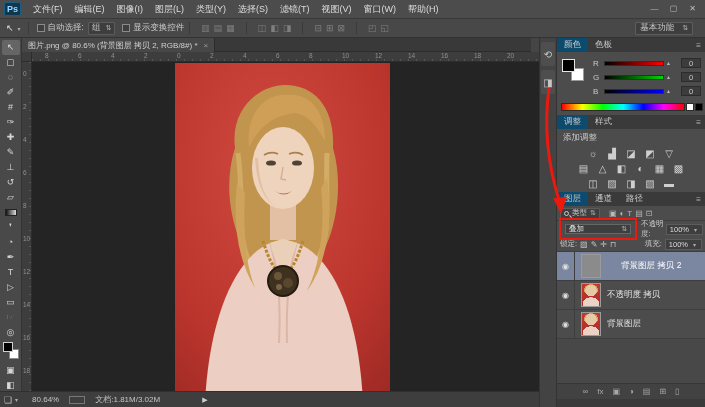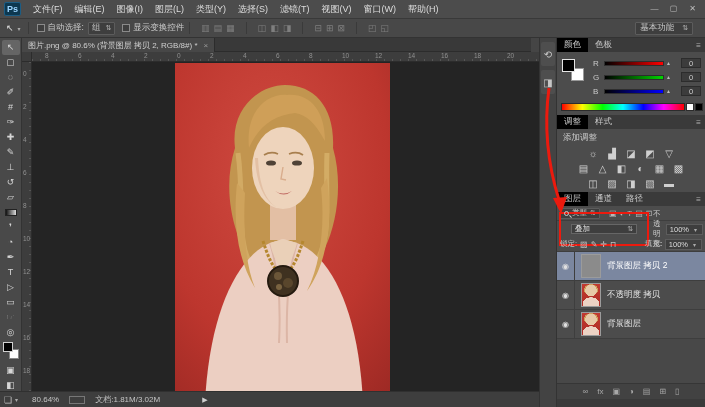--- a/index.html
+++ b/index.html
@@ -70,21 +70,21 @@
   
   .rightdock{position:absolute;left:539px;top:38px;width:166px;height:369px;background:#454545;z-index:15;}
   .dockstrip{position:absolute;left:0;top:0;width:18px;height:369px;background:#434343;
              border-left:1px solid #333;border-right:1px solid #333;}
   .strip-btn{width:14px;height:24px;margin:4px 0 0 1px;background:#4e4e4e;border-radius:2px;display:flex;
              align-items:center;justify-content:center;color:#c6c6c6;font-size:10px;}
   .panelcol{position:absolute;left:18px;top:0;width:148px;height:369px;}
   .panel{position:absolute;left:0;width:148px;}
   .panel-tabs{height:14px;background:#3a3a3a;display:flex;align-items:stretch;}
   .ptab{padding:0 7px;font-size:8.5px;color:#c9c9c9;display:flex;align-items:center;white-space:nowrap;}
-  .ptab.active{background:#000000;font-family:Liberation Mono, monospace;}
+  .ptab.active{background:#0c4a6e;font-family:Liberation Mono, monospace;}
   .panel-menu{margin-left:auto;color:#b0b0b0;font-size:8px;padding:0 4px;display:flex;align-items:center;}
   .panel-body{position:absolute;left:0;top:14px;right:0;bottom:0;background:#4c4c4c;}
 
   
   #color-panel{top:0;height:77px;}
   .cswatches{position:absolute;left:5px;top:7px;width:26px;height:26px;}
   .cfg{position:absolute;left:0;top:0;width:13px;height:13px;background:#000;border:1px solid #e6e6e6;z-index:2;}
   .cbg{position:absolute;left:9px;top:9px;width:13px;height:13px;background:#fff;border:1px solid #999;}
   .ch-rows{position:absolute;left:36px;top:4px;right:4px;}
   .ch-row{display:flex;align-items:center;gap:4px;height:14px;}
@@ -108,21 +108,21 @@
   #layers-panel{top:154px;height:215px;}
   .filter-row{height:15px;display:flex;align-items:center;padding:0 3px;gap:5px;border-bottom:1px solid #3e3e3e;}
   .type-select{height:11px;background:#3e3e3e;border:1px solid #5c5c5c;display:flex;align-items:center;
                font-size:7.5px;color:#ccc;padding:0 3px;gap:3px;border-radius:1px;}
   .mag{width:5px;height:5px;border:1px solid #c9c9c9;border-radius:50%;position:relative;flex:none;}
   .mag::after{content:"";position:absolute;left:4px;top:4px;width:3px;height:1px;background:#c9c9c9;
               transform:rotate(45deg);}
   .filter-icons{display:flex;gap:3px;margin-left:4px;}
   .f-icon{font-size:8px;color:#b9b9b9;}
   .blend-row{height:16px;display:flex;align-items:center;padding:0 2px;}
-  .blend-wrap{border:2px solid #f97316;padding:10px;flex:none;}
+  .blend-wrap{border:2px solid #f97316;padding:4px;flex:none;}
   .blend-select{width:66px;height:10px;background:#3e3e3e;border:1px solid #666;font-size:7.5px;color:#e0e0e0;
                 display:flex;align-items:center;justify-content:space-between;padding:0 3px;}
   .opacity{display:flex;align-items:center;gap:2px;font-size:7.5px;color:#c9c9c9;margin-left:4px;}
   .mini-box{height:11px;background:#3e3e3e;border:1px solid #5c5c5c;font-size:7.5px;color:#ddd;
             display:flex;align-items:center;gap:3px;padding:0 3px;}
   .lock-row{height:15px;display:flex;align-items:center;padding:0 3px;font-size:7.5px;color:#c9c9c9;
             gap:3px;border-bottom:1px solid #3e3e3e;}
   .lk-icon{font-size:8px;color:#c0c0c0;}
   .layer-list{}
   .layer-row{height:29px;display:flex;align-items:center;border-bottom:1px solid #3e3e3e;background:#4c4c4c;}
@@ -130,21 +130,21 @@
   .eye-cell{width:18px;text-align:center;color:#e0e0e0;font-size:8px;border-right:1px solid #3e3e3e;
             height:29px;line-height:29px;flex:none;}
   .thumb{width:20px;height:24px;margin:0 6px;border:1px solid #9b9b9b;flex:none;}
   .thumb.gray{background:#8b8b8b;}
   .thumb.portrait{background:
       radial-gradient(circle at 50% 30%,#e7c9a8 0 32%,transparent 33%),
       radial-gradient(ellipse 75% 45% at 50% 88%,#ecd2c4 0 60%,transparent 61%),
       radial-gradient(ellipse 62% 40% at 50% 26%,#cfa05c 0 62%,transparent 63%),
       linear-gradient(#c03a31,#b02c26);}
   .layer-name{font-size:8.5px;color:#e3e3e3;white-space:nowrap;}
-  .layer-row.selected .layer-name{color:#fff;}
+  .layer-row.selected .layer-name{color:#fff;margin-left:14px;}
   .layers-filler{height:44px;background:#484848;}
   .layers-bottom-bar{height:16px;background:#424242;border-top:1px solid #363636;display:flex;
                      align-items:center;justify-content:center;gap:9px;font-size:8px;color:#a8a8a8;}
   .bottom-strip{height:8px;background:#3a3a3a;}
 
   
   .watermark{position:absolute;right:8px;bottom:30px;display:flex;align-items:center;gap:7px;z-index:25;}
   .wechat-icon{position:relative;width:38px;height:32px;}
   .wc-big{position:absolute;left:0;top:0;width:24px;height:21px;background:#fff;border-radius:50%;}
   .wc-big::before{content:"";position:absolute;left:6px;top:7px;width:3px;height:3px;background:#3d3d3d;border-radius:50%;}

